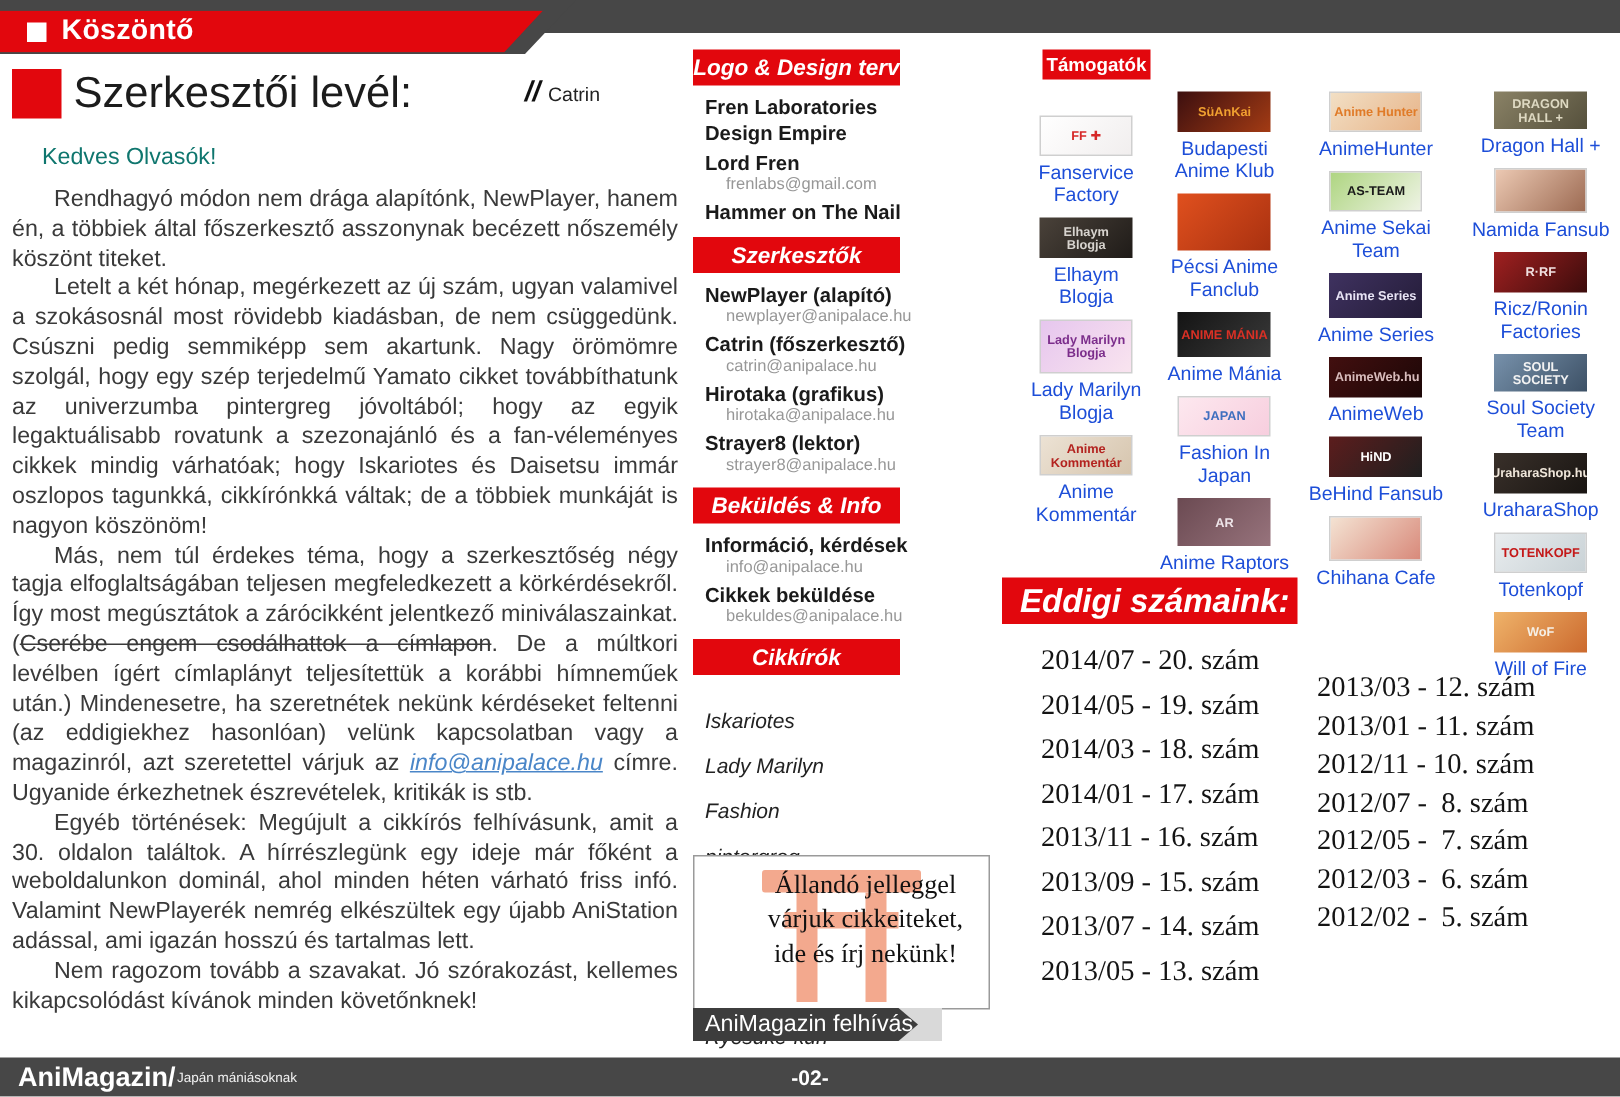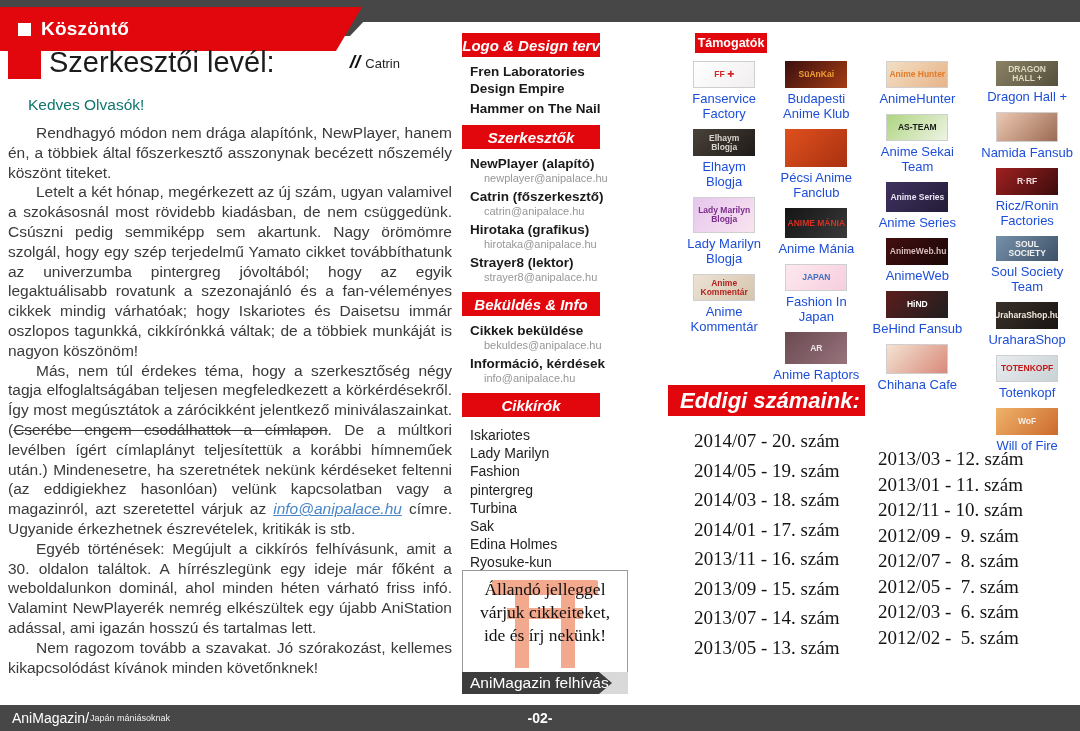--- a/index.html
+++ b/index.html
@@ -3,21 +3,21 @@
 <meta charset="utf-8">
 <style>
   html,body{margin:0;padding:0;background:#9a9a9a;}
   .page{position:relative;width:1080px;height:731px;background:#ffffff;overflow:hidden;
         font-family:"Liberation Sans","DejaVu Sans",sans-serif;margin:0 auto;}
 
   
   .header-bar{position:absolute;top:0;left:0;width:100%;height:22px;background:#474747;}
   .header-wedge{position:absolute;top:0;left:0;width:384px;height:36px;background:#474747;
         clip-path:polygon(0 0,100% 0,calc(100% - 34px) 100%,0 100%);}
-  .kicker-banner{position:absolute;top:7px;left:0;width:362px;height:44px;background:var(--red);
+  .kicker-banner{position:absolute;top:7px;left:0;width:362px;height:28px;background:var(--red);
         clip-path:polygon(0 0,100% 0,calc(100% - 26px) 100%,0 100%);
         display:flex;align-items:center;padding-left:18px;box-sizing:border-box;gap:10px;}
   .kicker-bullet{width:13px;height:13px;background:#fff;}
   .kicker-text{color:#fff;font-weight:bold;font-size:19px;letter-spacing:.2px;}
 
   
   .editorial{position:absolute;left:8px;top:44px;width:444px;color:#333;}
   .editorial-title-row{display:flex;align-items:center;height:36px;}
   .red-square{width:33px;height:33px;background:var(--red);margin-right:8px;flex:none;}
   .editorial-title{font-size:29px;color:#1c1c1c;}
@@ -34,26 +34,26 @@
   .credits{position:absolute;left:462px;top:33px;width:168px;}
   .badge{background:var(--red);color:#fff;font-style:italic;font-weight:bold;font-size:15px;
         width:138px;height:24px;display:flex;align-items:center;justify-content:center;}
   .credits .badge{margin-top:6px;}
   .credits .badge:first-child{margin-top:0;}
   .entries{padding:3px 0 2px 8px;}
   .entry{margin-top:3px;}
   .entry-name{font-weight:bold;font-size:13.5px;line-height:17px;color:#1a1a1a;}
   .entry-email{font-size:11px;line-height:13px;color:#979797;margin-left:14px;cursor:pointer;}
   .entries.plain{padding-top:9px;}
-  .entries.plain .entry{margin-top:0;}
+  .entries.plain .entry{margin-top:12px;font-style:italic;}
   .entries.plain .entry-name{font-weight:normal;font-size:14px;line-height:18.2px;color:#222;}
 
   
   .felhivas-box{position:absolute;left:462px;top:570px;width:164px;height:101px;
-        border:1px solid #9a9a9a;background:#fff;overflow:hidden;cursor:pointer;}
+        border:1px solid #9a9a9a;background:#fff;overflow:hidden;cursor:pointer;padding-left:32px;}
   .torii{position:absolute;left:50%;top:52%;transform:translate(-50%,-50%);width:92px;height:88px;}
   .torii div{position:absolute;background:var(--salmon);}
   .t-top{top:0;left:-7px;right:-7px;height:15px;border-radius:2px;}
   .t-mid{top:28px;left:8px;right:8px;height:11px;}
   .t-legl{top:15px;left:16px;width:14px;bottom:0;}
   .t-legr{top:15px;right:16px;width:14px;bottom:0;}
   .felhivas-lines{position:relative;z-index:1;padding-top:7px;text-align:center;
         font-family:"Liberation Serif","DejaVu Serif",serif;font-size:17.5px;line-height:23px;color:#111;}
   .felhivas-strip{position:absolute;left:462px;top:672px;width:166px;height:22px;background:#d9d9d9;}
   .felhivas-bar{position:absolute;left:462px;top:672px;width:150px;height:22px;background:#3d3d3d;
@@ -71,30 +71,30 @@
         overflow:hidden;box-sizing:border-box;}
   .logo-text{font-size:8.5px;font-weight:bold;text-align:center;line-height:9px;padding:0 2px;}
   .sponsor-label{font-size:13px;line-height:15px;text-align:center;color:#1d4ed8;margin-top:3px;}
 
   
   .issues-badge{position:absolute;left:668px;top:385px;width:197px;height:31px;background:var(--red);
         color:#fff;font-style:italic;font-weight:bold;font-size:22px;
         display:flex;align-items:center;padding-left:12px;box-sizing:border-box;}
   .issues-col{position:absolute;font-family:"Liberation Serif","DejaVu Serif",serif;
         font-size:19px;color:#141414;}
-  .issues-a{left:694px;top:430px;text-align:center;}
+  .issues-a{left:694px;top:430px;}
   .issues-b{left:878px;top:448px;}
   .issue-item{white-space:pre;cursor:pointer;}
   .issues-a .issue-item{margin-bottom:7.5px;}
   .issues-b .issue-item{margin-bottom:3.5px;}
 
   
   .footer{position:absolute;left:0;bottom:0;width:100%;height:26px;background:#474747;
         display:flex;align-items:center;padding:0 12px;box-sizing:border-box;color:#fff;}
-  .footer-brand{font-weight:normal;font-size:14px;}
+  .footer-brand{font-weight:bold;font-size:18px;}
   .footer-tagline{font-size:9px;opacity:.92;margin-left:1px;}
   .footer-page{position:absolute;left:0;right:0;text-align:center;font-weight:bold;font-size:14px;}
 
   :root{--red:#e2070d;--link:#4a86c8;--salmon:#f3a98e;}
 </style>
 </head>
 <body>
 
 <div class="page">
 
@@ -124,20 +124,24 @@
     </div>
   </div>
 
   <div class="credits" id="credits">
       <div class="badge">Logo &amp; Design terv</div>
       <div class="entries">
         <div class="entry">
           <div class="entry-name">Fren Laboratories Design Empire</div>
         </div>
         <div class="entry">
+          <div class="entry-name">Lord Fren</div>
+          <div class="entry-email">frenlabs@gmail.com</div>
+        </div>
+        <div class="entry">
           <div class="entry-name">Hammer on The Nail</div>
         </div>
       </div>
       <div class="badge">Szerkesztők</div>
       <div class="entries">
         <div class="entry">
           <div class="entry-name">NewPlayer (alapító)</div>
           <div class="entry-email">newplayer@anipalace.hu</div>
         </div>
         <div class="entry">
@@ -149,26 +153,26 @@
           <div class="entry-email">hirotaka@anipalace.hu</div>
         </div>
         <div class="entry">
           <div class="entry-name">Strayer8 (lektor)</div>
           <div class="entry-email">strayer8@anipalace.hu</div>
         </div>
       </div>
       <div class="badge">Beküldés &amp; Info</div>
       <div class="entries">
         <div class="entry">
+          <div class="entry-name">Információ, kérdések</div>
+          <div class="entry-email">info@anipalace.hu</div>
+        </div>
+        <div class="entry">
           <div class="entry-name">Cikkek beküldése</div>
           <div class="entry-email">bekuldes@anipalace.hu</div>
-        </div>
-        <div class="entry">
-          <div class="entry-name">Információ, kérdések</div>
-          <div class="entry-email">info@anipalace.hu</div>
         </div>
       </div>
       <div class="badge">Cikkírók</div>
       <div class="entries plain">
         <div class="entry">
           <div class="entry-name">Iskariotes</div>
         </div>
         <div class="entry">
           <div class="entry-name">Lady Marilyn</div>
         </div>
@@ -207,21 +211,21 @@
       </div>
   </div>
   <div class="felhivas-strip"></div>
   <div class="felhivas-bar">AniMagazin felhívás</div>
 
   <div class="sponsors">
     <div class="badge">Támogatók</div>
     <div class="sponsor-grid" id="sponsor-grid">
         <div class="s-col s-col0">
           <div class="s-item">
-            <div class="logo-box" style="background: linear-gradient(135deg, rgb(255, 255, 255), rgb(241, 238, 238)); border: 1px solid rgb(207, 207, 207);">
+            <div class="logo-box" style="background: linear-gradient(135deg, rgb(255, 255, 255), rgb(241, 238, 238)); border: 1px solid rgb(207, 207, 207); margin-top: 16px;">
               <span class="logo-text" style="color: rgb(214, 40, 40);">FF ✚</span>
             </div>
             <div class="sponsor-label">Fanservice Factory</div>
           </div>
           <div class="s-item">
             <div class="logo-box" style="background: linear-gradient(135deg, rgb(74, 66, 58), rgb(31, 27, 24));">
               <span class="logo-text" style="color: rgb(216, 212, 207);">Elhaym Blogja</span>
             </div>
             <div class="sponsor-label">Elhaym Blogja</div>
           </div>
@@ -357,21 +361,20 @@
       <div class="issue-item">2014/01 - 17. szám</div>
       <div class="issue-item">2013/11 - 16. szám</div>
       <div class="issue-item">2013/09 - 15. szám</div>
       <div class="issue-item">2013/07 - 14. szám</div>
       <div class="issue-item">2013/05 - 13. szám</div>
     </div>
   <div class="issues-col issues-b" id="issues-b">
       <div class="issue-item">2013/03 - 12. szám</div>
       <div class="issue-item">2013/01 - 11. szám</div>
       <div class="issue-item">2012/11 - 10. szám</div>
-      <div class="issue-item">2012/09 -  9. szám</div>
       <div class="issue-item">2012/07 -  8. szám</div>
       <div class="issue-item">2012/05 -  7. szám</div>
       <div class="issue-item">2012/03 -  6. szám</div>
       <div class="issue-item">2012/02 -  5. szám</div>
     </div>
 
   <div class="footer">
     <span class="footer-brand">AniMagazin/</span>
     <span class="footer-tagline">Japán mániásoknak</span>
     <span class="footer-page">-02-</span>

